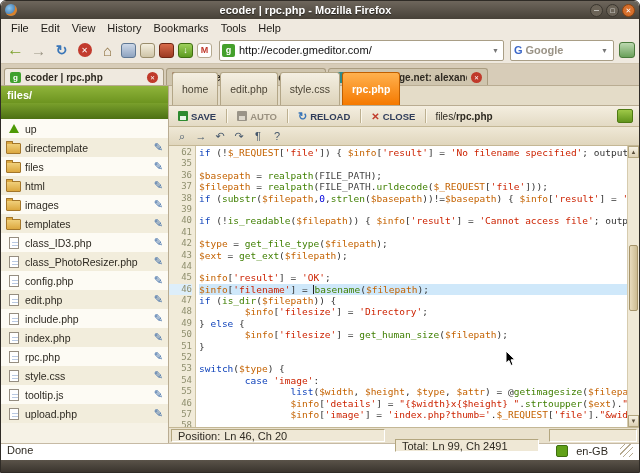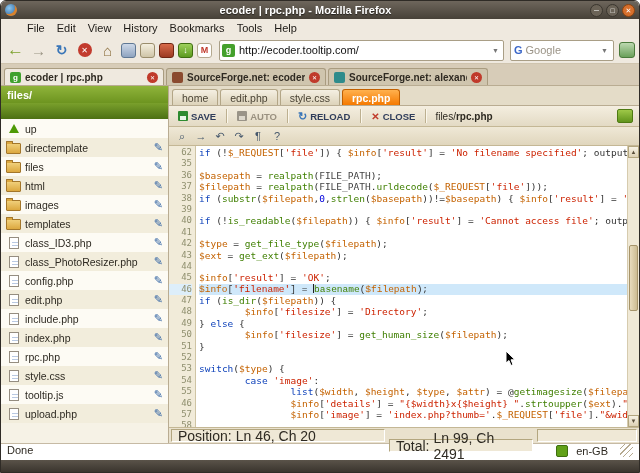--- a/index.html
+++ b/index.html
@@ -12,21 +12,21 @@
   .titlebar{height:18px;background:linear-gradient(#6e665c,#474138);display:flex;align-items:center;padding:0 4px;border-radius:5px 5px 0 0;}
   .ff-icon{width:12px;height:12px;border-radius:50%;flex:none;margin-right:4px;
     background:radial-gradient(circle at 35% 35%,#8cc7f0,#1b4f8a);box-shadow:inset -2px -2px 0 #d9822b;}
   .title{flex:1;text-align:center;color:#fff;font-weight:bold;font-size:11px;text-shadow:0 1px 1px rgba(0,0,0,.6);white-space:nowrap;overflow:hidden;}
   .winbtns{display:flex;gap:3px;flex:none;}
   .wbtn{width:13px;height:13px;border-radius:50%;display:flex;align-items:center;justify-content:center;
     font-size:7px;line-height:1;color:#fff;background:#6b6357;border:1px solid #3b362f;box-sizing:border-box;}
   .wbtn.close{background:#d66f2c;border-color:#8a4412;}
 
   
-  .menubar{height:18px;display:flex;align-items:center;padding:0 20px;background:#efe9df;}
+  .menubar{height:18px;display:flex;align-items:center;padding:0 4px;background:#efe9df;}
   .mitem{font-size:11px;color:#1d1a16;padding:2px 6px;border-radius:2px;cursor:default;}
 
   
   .navbar{height:26px;display:flex;align-items:center;gap:2px;padding:0 4px;background:#efe9df;border-bottom:1px solid #cfc4ae;}
   .nbtn{width:21px;height:22px;display:flex;align-items:center;justify-content:center;border-radius:3px;flex:none;}
   .g-back{color:#7da22e;font-size:17px;font-weight:bold;}
   .g-fwd{color:#9a9484;font-size:15px;font-weight:bold;}
   .g-reload{color:#3a76b8;font-size:14px;font-weight:bold;}
   .g-home{color:#8a6d3b;font-size:15px;}
   .stopcirc{width:14px;height:14px;border-radius:50%;background:#c23b2e;color:#fff;font-size:8px;display:flex;align-items:center;justify-content:center;}
@@ -35,21 +35,21 @@
   .ad2{background:linear-gradient(#f4efdf,#cfc5a8);border:1px solid #9a8d6c;color:#5a4f3a;}
   .ad3{background:linear-gradient(#d86a4a,#9c3a22);border:1px solid #6e2512;}
   .ad4{background:linear-gradient(#9ed05c,#5c9a1e);border:1px solid #3f6e10;color:#fff;}
   .ad5{background:#fff;border:1px solid #b5a98f;color:#c0392b;}
   .urlbar{flex:1;height:19px;background:#fff;border:1px solid #a99e86;border-radius:2px;display:flex;align-items:center;padding:0 2px;margin:0 4px;min-width:0;}
   .ufav{width:13px;height:13px;background:#44a02c;color:#fff;font-size:9px;font-weight:bold;border-radius:2px;display:flex;align-items:center;justify-content:center;margin-right:4px;flex:none;}
   .urltext{font-size:11px;color:#111;flex:1;white-space:nowrap;overflow:hidden;}
   .udrop{color:#777;font-size:7px;padding:0 2px;flex:none;}
   .searchbox{width:96px;height:19px;background:#fff;border:1px solid #a99e86;border-radius:2px;display:flex;align-items:center;padding:0 3px;flex:none;}
   .sG{color:#3a66c8;font-weight:bold;font-size:11px;margin-right:3px;}
-  .stext{color:#9a9386;font-size:11px;flex:1;white-space:nowrap;overflow:hidden;}
+  .stext{color:#9a9386;font-size:11px;flex:1;white-space:nowrap;overflow:hidden;font-weight:bold;}
   .goicon{width:16px;height:16px;border-radius:3px;background:linear-gradient(#bcd8b0,#6aa05a);border:1px solid #4a7a3c;box-sizing:border-box;margin-left:3px;flex:none;}
 
   
   .tabbar{height:19px;background:#d7ccb8;display:flex;align-items:flex-end;padding:2px 3px 0;gap:2px;border-bottom:1px solid #b9ac92;}
   .btab{height:17px;display:flex;align-items:center;gap:4px;padding:0 5px;background:#cfc5ae;border:1px solid #a99c80;border-bottom:none;
     border-radius:3px 3px 0 0;width:160px;font-size:10px;color:#2f2a22;box-sizing:border-box;}
   .btab.active{background:#efe9df;}
   .fav{width:11px;height:11px;border-radius:2px;flex:none;display:flex;align-items:center;justify-content:center;color:#fff;font-size:8px;font-weight:bold;}
   .fav0{background:#3fa12e;}.fav1{background:#8a4a2e;}.fav2{background:#2e8b8b;}
   .btlabel{white-space:nowrap;overflow:hidden;flex:1;font-weight:bold;}
@@ -70,21 +70,21 @@
   .icn-folder{width:13px;height:9px;background:linear-gradient(#f0cf7a,#dca83f);border:1px solid #a3762a;border-radius:1px;position:relative;margin-top:2px;}
   .icn-folder::before{content:"";position:absolute;top:-3px;left:-1px;width:5px;height:2px;background:#dca83f;border:1px solid #a3762a;border-bottom:none;border-radius:1px 1px 0 0;}
   .icn-file{width:10px;height:12px;background:#fff;border:1px solid #958d80;box-sizing:border-box;
     background-image:repeating-linear-gradient(#fff 0 2px,#b9c9e2 2px 3px);background-size:6px 100%;background-repeat:no-repeat;background-position:2px 2px;}
   .flabel{flex:1;white-space:nowrap;overflow:hidden;}
   .fedit{color:#3465a4;font-size:11px;flex:none;}
 
   
   .main{flex:1;display:flex;flex-direction:column;min-width:0;}
   .etabs{height:18px;background:#e4dcc8;display:flex;align-items:flex-end;gap:2px;padding:1px 3px 0;border-bottom:1px solid #b9ac92;flex:none;}
-  .etab{height:16px;padding:7px 9px;font-size:10.5px;color:#4a4334;background:linear-gradient(#f4efe2,#ddd3ba);
+  .etab{height:16px;padding:16px 9px;font-size:10.5px;color:#4a4334;background:linear-gradient(#f4efe2,#ddd3ba);
     border:1px solid #b3a687;border-bottom:none;border-radius:3px 3px 0 0;display:flex;align-items:center;box-sizing:border-box;}
   .etab.active{background:linear-gradient(#ffb14e,#f57900);color:#fff;font-weight:bold;border-color:#c05f00;}
 
   .etoolbar{height:20px;background:linear-gradient(#f4eee0,#e3dac4);display:flex;align-items:center;gap:2px;padding:0 4px;border-bottom:1px solid #c4b795;flex:none;}
   .ebtn{display:flex;align-items:center;gap:3px;padding:2px 5px;border-radius:2px;color:#2f3c5a;font-weight:bold;font-size:9.5px;}
   .ebtn.disabled{color:#9a9180;}
   .icn-disk{width:10px;height:10px;background:#2e8b30;border-radius:1px;position:relative;}
   .icn-disk::after{content:"";position:absolute;left:2px;bottom:1px;width:6px;height:4px;background:#e8f5e8;}
   .icn-disk.grey{background:#9a9488;}
   .icn-disk.grey::after{background:#ddd8cc;}
@@ -99,39 +99,39 @@
   .tbicon{width:16px;height:14px;display:flex;align-items:center;justify-content:center;font-size:11px;color:#46586c;border-radius:2px;}
 
   
   .editor{flex:1;display:flex;position:relative;background:#fff;overflow:hidden;}
   .gutter{width:27px;background:#f1ebd9;border-right:1px solid #cfc4a4;font-family:"DejaVu Sans Mono",monospace;
     font-size:9px;color:#8f8f6e;text-align:right;padding:1px 3px 0 0;box-sizing:border-box;flex:none;}
   .gln{height:11.4px;line-height:11.4px;}
   .gln.hl{background:#ddeefa;}
   .code{flex:1;font-family:"DejaVu Sans Mono",monospace;font-size:9.5px;padding:1px 0 0 3px;overflow:hidden;min-width:0;margin-right:12px;}
   .cln{height:11.4px;line-height:11.4px;white-space:pre;}
-  .cln.hl{background:#cfe8fa;font-family:Liberation Mono, monospace;}
+  .cln.hl{background:#cfe8fa;}
   .tk-kw{color:#1144bb;}
   .tk-var{color:#c46200;}
   .tk-str{color:#cc2200;}
   .tk-fn{color:#3f7f00;}
   .tk-const{color:#444444;text-align:center;}
   .tk-num{color:#0000dd;}
   .tk-pl{color:#333333;}
   .tk-caret{display:inline-block;width:1px;height:9px;background:#222;vertical-align:-1px;}
 
   .scrollbar{position:absolute;right:0;top:0;bottom:0;width:12px;background:#f0e9d6;border-left:1px solid #d6cbae;box-sizing:border-box;}
   .sbtn{position:absolute;left:0;width:11px;height:12px;background:linear-gradient(#f7f2e4,#ddd1b4);border:1px solid #b3a67f;
     box-sizing:border-box;font-size:6px;color:#5a4f3a;display:flex;align-items:center;justify-content:center;}
   .sbtn.up{top:0;}
   .sbtn.down{bottom:0;}
   .sthumb{position:absolute;left:1px;top:99px;width:9px;height:66px;background:linear-gradient(90deg,#e8dcbd,#cdbc92);
     border:1px solid #a6946a;border-radius:2px;box-sizing:border-box;}
 
-  .estatus{height:15px;background:#e9e1cd;border-top:1px solid #c4b795;display:flex;align-items:center;padding:0 2px;gap:4px;font-size:14px;color:#2e2a22;flex:none;}
+  .estatus{height:15px;background:#e9e1cd;border-top:1px solid #c4b795;display:flex;align-items:center;padding:0 2px;gap:10px;font-size:11px;color:#2e2a22;flex:none;}
   .escell{height:11px;display:flex;align-items:center;gap:4px;padding:0 6px;border:1px solid;border-color:#b3a67f #fff #fff #b3a67f;background:#efe8d6;box-sizing:content-box;}
   .escell.c1{width:200px;}
   .escell.c2{width:130px;margin-top:20px;}
   .escell.c3{flex:1;}
 
   
   .statusbar{height:23px;background:#ffffff;border-top:1px solid #c6baa4;display:flex;align-items:flex-start;padding:0 6px;font-size:11px;color:#2e2a22;}
   .sbright{margin-left:auto;display:flex;align-items:center;gap:8px;}
   .localeicon{width:12px;height:12px;background:#61a118;border-radius:2px;border:1px solid #3f6e10;box-sizing:border-box;}
   .grip{width:13px;height:13px;background:repeating-linear-gradient(135deg,transparent 0 3px,#b5a98f 3px 4px);margin-left:4px;}
@@ -173,21 +173,21 @@
         <span class="stopcirc">✕</span>
       </span>
     <span class="nbtn g-home">⌂</span>
     <span class="addon ad1"></span>
     <span class="addon ad2"></span>
     <span class="addon ad3"></span>
     <span class="addon ad4">↓</span>
     <span class="addon ad5">M</span>
     <span class="urlbar">
       <span class="ufav">g</span>
-      <span class="urltext">http://ecoder.tooltip.com/</span>
+      <span class="urltext">http://ecoder.gmeditor.com/</span>
       <span class="udrop">▼</span>
     </span>
     <span class="searchbox">
       <span class="sG">G</span>
       <span class="stext">Google</span>
       <span class="udrop">▼</span>
     </span>
     <span class="goicon"></span>
   </div>
 

